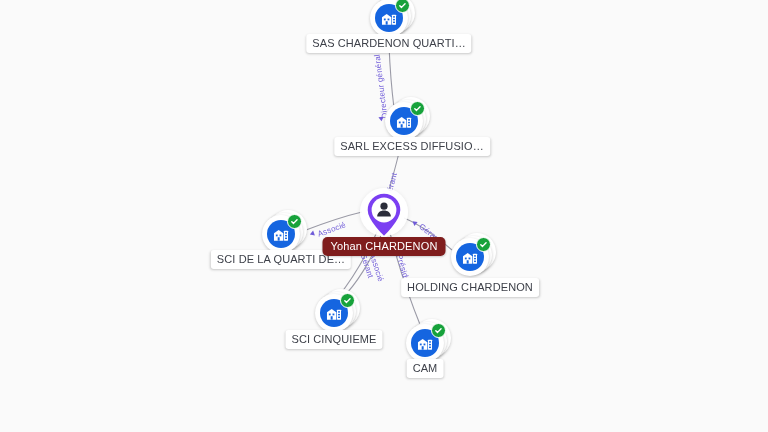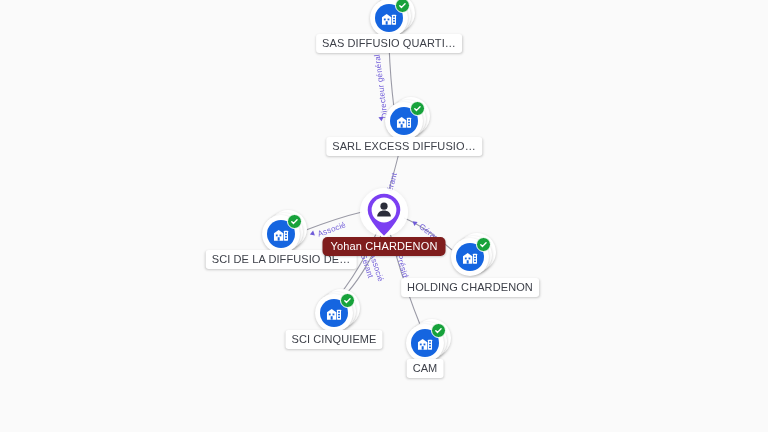--- a/index.html
+++ b/index.html
@@ -193,21 +193,21 @@
                 <rect x="14.5" y="14.0" width="2.1" height="1.6"></rect>
               </g>
             </svg>
           </div>
           <div class="verified">
             <svg viewBox="0 0 12 12" width="9" height="9">
               <path d="M2.4 6.2 L4.7 8.5 L9.4 3.6" fill="none" stroke="#ffffff" stroke-width="1.9" stroke-linecap="round" stroke-linejoin="round"></path>
             </svg>
           </div>
         </div>
-        <div class="co-label" style="left: 0px; top: 16px;">SAS DIFFUSIO QUARTI…</div>
+        <div class="co-label" style="left: 0px; top: 16px;">SAS CHARDENON QUARTI…</div>
       </div>
       <div class="node" style="left: 404px; top: 121px;">
         <div class="co-stack">
           <div class="co-card c3"></div>
           <div class="co-card c2"></div>
           <div class="co-card c1"></div>
           <div class="co-disc">
             <svg viewBox="0 0 20 20" width="18" height="18">
               <g fill="#ffffff">
                 <path d="M2.2 17.4 L2.2 9.2 L7.4 5.6 L12.6 9.2 L12.6 17.4 Z"></path>
@@ -222,21 +222,21 @@
                 <rect x="14.5" y="14.0" width="2.1" height="1.6"></rect>
               </g>
             </svg>
           </div>
           <div class="verified">
             <svg viewBox="0 0 12 12" width="9" height="9">
               <path d="M2.4 6.2 L4.7 8.5 L9.4 3.6" fill="none" stroke="#ffffff" stroke-width="1.9" stroke-linecap="round" stroke-linejoin="round"></path>
             </svg>
           </div>
         </div>
-        <div class="co-label" style="left: 0px; top: 16px;">SARL EXCESS DIFFUSIO…</div>
+        <div class="co-label" style="left: 8px; top: 16px;">SARL EXCESS DIFFUSIO…</div>
       </div>
       <div class="node" style="left: 281px; top: 234px;">
         <div class="co-stack">
           <div class="co-card c3"></div>
           <div class="co-card c2"></div>
           <div class="co-card c1"></div>
           <div class="co-disc">
             <svg viewBox="0 0 20 20" width="18" height="18">
               <g fill="#ffffff">
                 <path d="M2.2 17.4 L2.2 9.2 L7.4 5.6 L12.6 9.2 L12.6 17.4 Z"></path>
@@ -251,21 +251,21 @@
                 <rect x="14.5" y="14.0" width="2.1" height="1.6"></rect>
               </g>
             </svg>
           </div>
           <div class="verified">
             <svg viewBox="0 0 12 12" width="9" height="9">
               <path d="M2.4 6.2 L4.7 8.5 L9.4 3.6" fill="none" stroke="#ffffff" stroke-width="1.9" stroke-linecap="round" stroke-linejoin="round"></path>
             </svg>
           </div>
         </div>
-        <div class="co-label" style="left: 0px; top: 16px;">SCI DE LA DIFFUSIO DE…</div>
+        <div class="co-label" style="left: 0px; top: 16px;">SCI DE LA QUARTI DE…</div>
       </div>
       <div class="node" style="left: 470px; top: 257px;">
         <div class="co-stack">
           <div class="co-card c3"></div>
           <div class="co-card c2"></div>
           <div class="co-card c1"></div>
           <div class="co-disc">
             <svg viewBox="0 0 20 20" width="18" height="18">
               <g fill="#ffffff">
                 <path d="M2.2 17.4 L2.2 9.2 L7.4 5.6 L12.6 9.2 L12.6 17.4 Z"></path>

